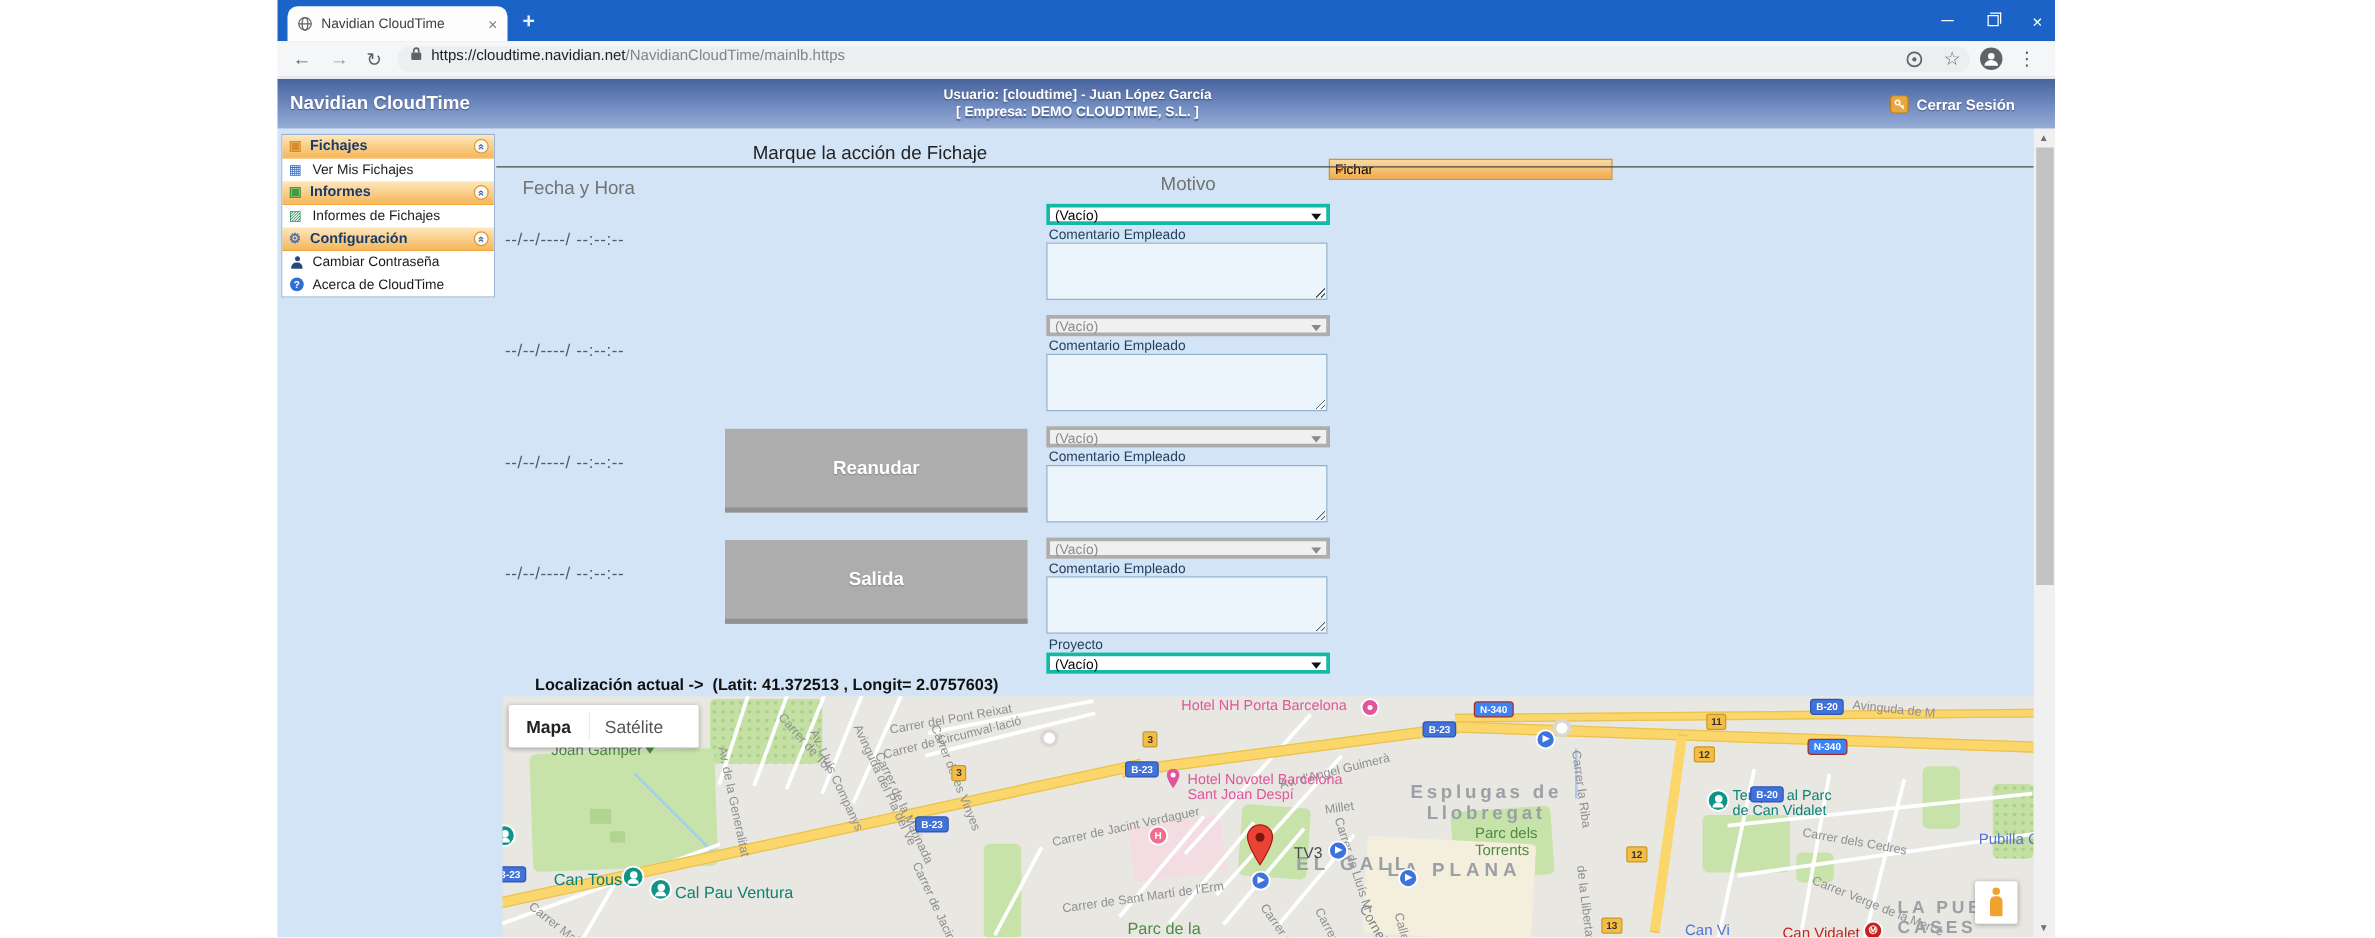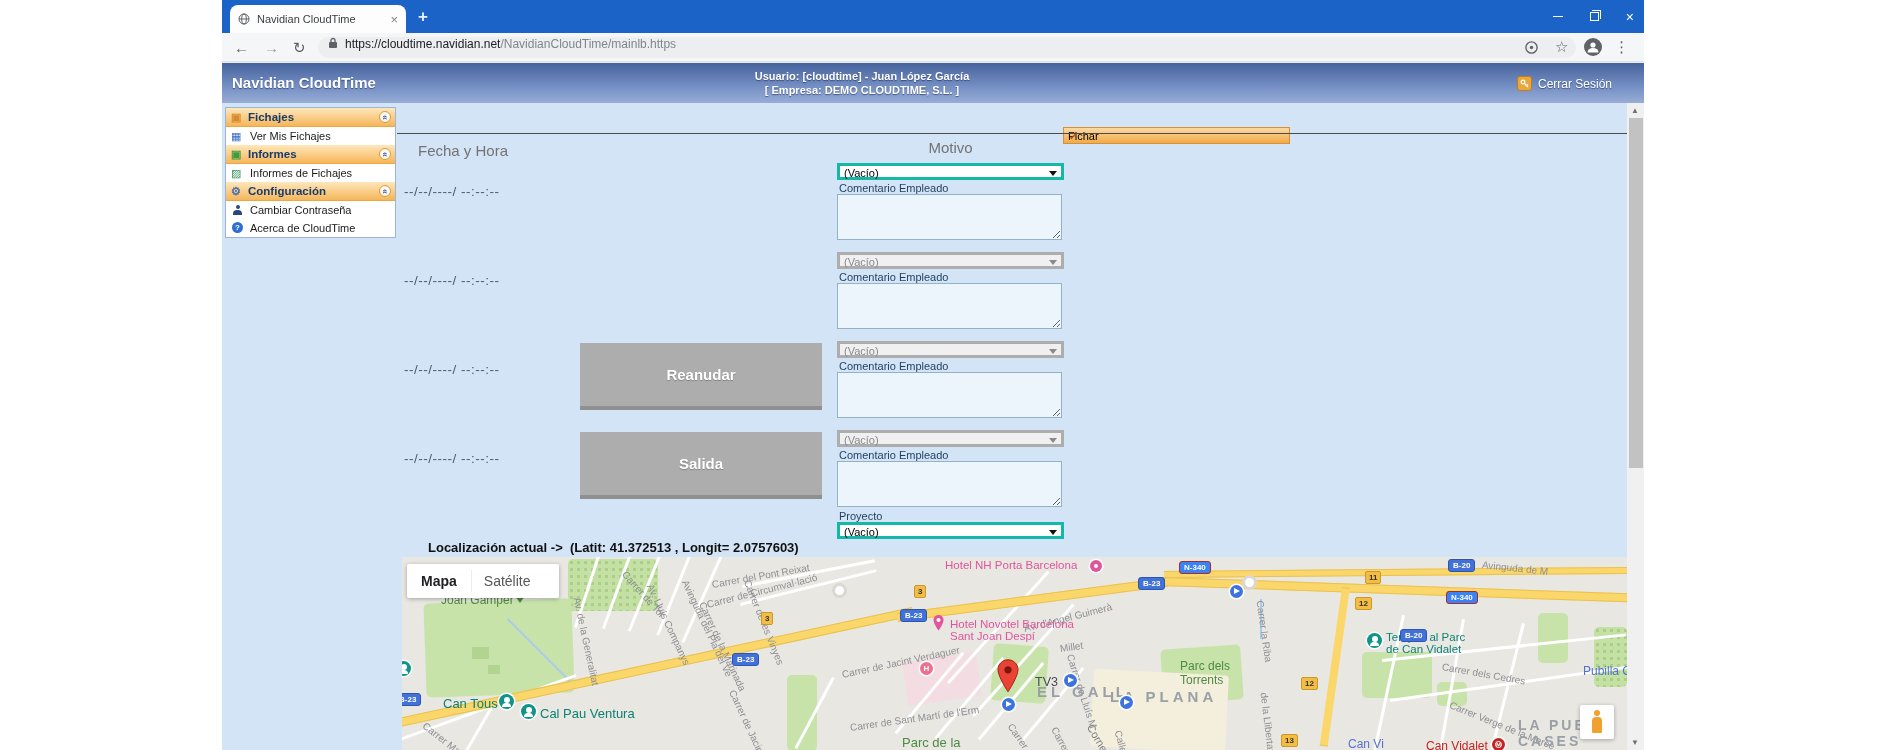--- a/index.html
+++ b/index.html
@@ -25,21 +25,21 @@
   .url-domain{font-size:12px;color:#202124;margin-left:7px;}
   .url-path{font-size:12px;color:#80868b;}
   .avatar{position:absolute;width:18px;height:18px;border-radius:50%;background:#5f6368;top:5px;}
 
   
   .appheader{position:absolute;left:222px;top:62px;width:1422px;height:41px;background:linear-gradient(180deg,#47639c 0%,#7590c4 60%,#98add6 100%);border-top:1px solid #e8edf5;}
   .apptitle{position:absolute;left:10px;top:11px;color:#fff;font-size:15px;font-weight:bold;text-shadow:0 1px 1px rgba(10,20,60,.5);}
   .userinfo{position:absolute;left:420px;top:6px;width:440px;text-align:center;color:#fff;font-size:11px;font-weight:bold;line-height:14px;text-shadow:0 1px 1px rgba(10,20,60,.5);}
   .logout{position:absolute;right:32px;top:13px;display:flex;align-items:center;gap:6px;}
   .keybox{width:15px;height:15px;background:#e9a83d;border:1px solid #b97f20;border-radius:3px;display:flex;align-items:center;justify-content:center;}
-  .logouttxt{color:#fff;font-size:12px;font-weight:normal;text-shadow:0 1px 1px rgba(10,20,60,.5);}
+  .logouttxt{color:#fff;font-size:12px;font-weight:bold;text-shadow:0 1px 1px rgba(10,20,60,.5);}
 
   
   .content{position:absolute;left:222px;top:103px;width:1422px;height:647px;background:#d2e4f6;}
 
   
   .sidebar{position:absolute;left:225px;top:107px;width:171px;background:#fff;border:1px solid #9db4d4;}
   .side-head{position:relative;height:19px;background:linear-gradient(180deg,#fee7bb,#f5b65b);border-bottom:1px solid #eea63e;color:#173b6b;font-size:11.5px;font-weight:bold;line-height:19px;padding-left:22px;}
   .side-item{position:relative;height:18px;background:#fff;color:#1a1a1a;font-size:11px;line-height:18px;padding-left:24px;white-space:nowrap;}
   .side-item.sel{background:linear-gradient(180deg,#fbd9a2,#f1ab49);border:1px solid #d69137;line-height:16px;}
   .sicon{position:absolute;left:5px;top:3px;font-size:11px;line-height:12px;}
@@ -209,20 +209,21 @@
     <div class="side-item">
       <span class="ic-person"></span>
       <span>Cambiar Contraseña</span>
     </div>
     <div class="side-item">
       <span class="ic-q">?</span>
       <span>Acerca de CloudTime</span>
     </div>
   </div>
 
+  <div class="pagetitle">Marque la acción de Fichaje</div>
   <div class="sepline"></div>
   <span class="colhead" style="left:418px;top:142px">Fecha y Hora</span>
   <span class="colhead" style="left:837px;top:139px;width:227px;text-align:center">Motivo</span>
 
   <span class="punchdate" style="top:184px">--/--/----/ --:--:--</span>
   <div class="sel" style="top:163px"><span>(Vacío)</span><span class="arr"></span></div>
   <span class="cmtlabel" style="top:182px">Comentario Empleado</span>
   <textarea class="cmt" style="top: 194px;"></textarea>
 
   <span class="punchdate" style="top:273px">--/--/----/ --:--:--</span>
@@ -315,20 +316,24 @@
     <span class="st" style="left:652px;top:165px;transform:rotate(62deg)">Carrer del Gall</span>
     <span class="st" style="left:688px;top:162px;transform:rotate(60deg);font-size:11px;color:#7d8085">Cornellà</span>
     <span class="st" style="left:668px;top:92px;transform:rotate(72deg)">Carrer de Lluís M</span>
     <span class="st" style="left:716px;top:168px;transform:rotate(75deg)">Calle B</span>
     <span class="st" style="left:862px;top:130px;transform:rotate(83deg)">de la Llibertat</span>
     <span class="st" style="left:1040px;top:104px;transform:rotate(10deg)">Carrer dels Cedres</span>
     <span class="st" style="left:1048px;top:142px;transform:rotate(22deg)">Carrer Verge de la Mercè</span>
     <span class="st" style="left:622px;top:66px;transform:rotate(-14deg)">Av. d'Angel Guimerà</span>
     <span class="st" style="left:658px;top:86px;transform:rotate(-8deg)">Millet</span>
 
+    <div class="area" style="left:702px;top:68px;width:170px;text-align:center;letter-spacing:3px">
+      <div>Esplugas de</div>
+      <div>Llobregat</div>
+    </div>
     <span class="area" style="left:635px;top:126px">EL GALL</span>
     <span class="area" style="left:708px;top:131px">LA PLANA</span>
     <div class="area" style="left:1116px;top:160px;font-size:14px;letter-spacing:3px">
       <div>LA PUB</div>
       <div>CASES</div>
     </div>
 
     <span class="poig" style="left:39px;top:36px">Joan Gamper</span>
     <span class="gtri" style="left:113px;top:39px"></span>
     <div class="poig" style="left:778px;top:102px">

